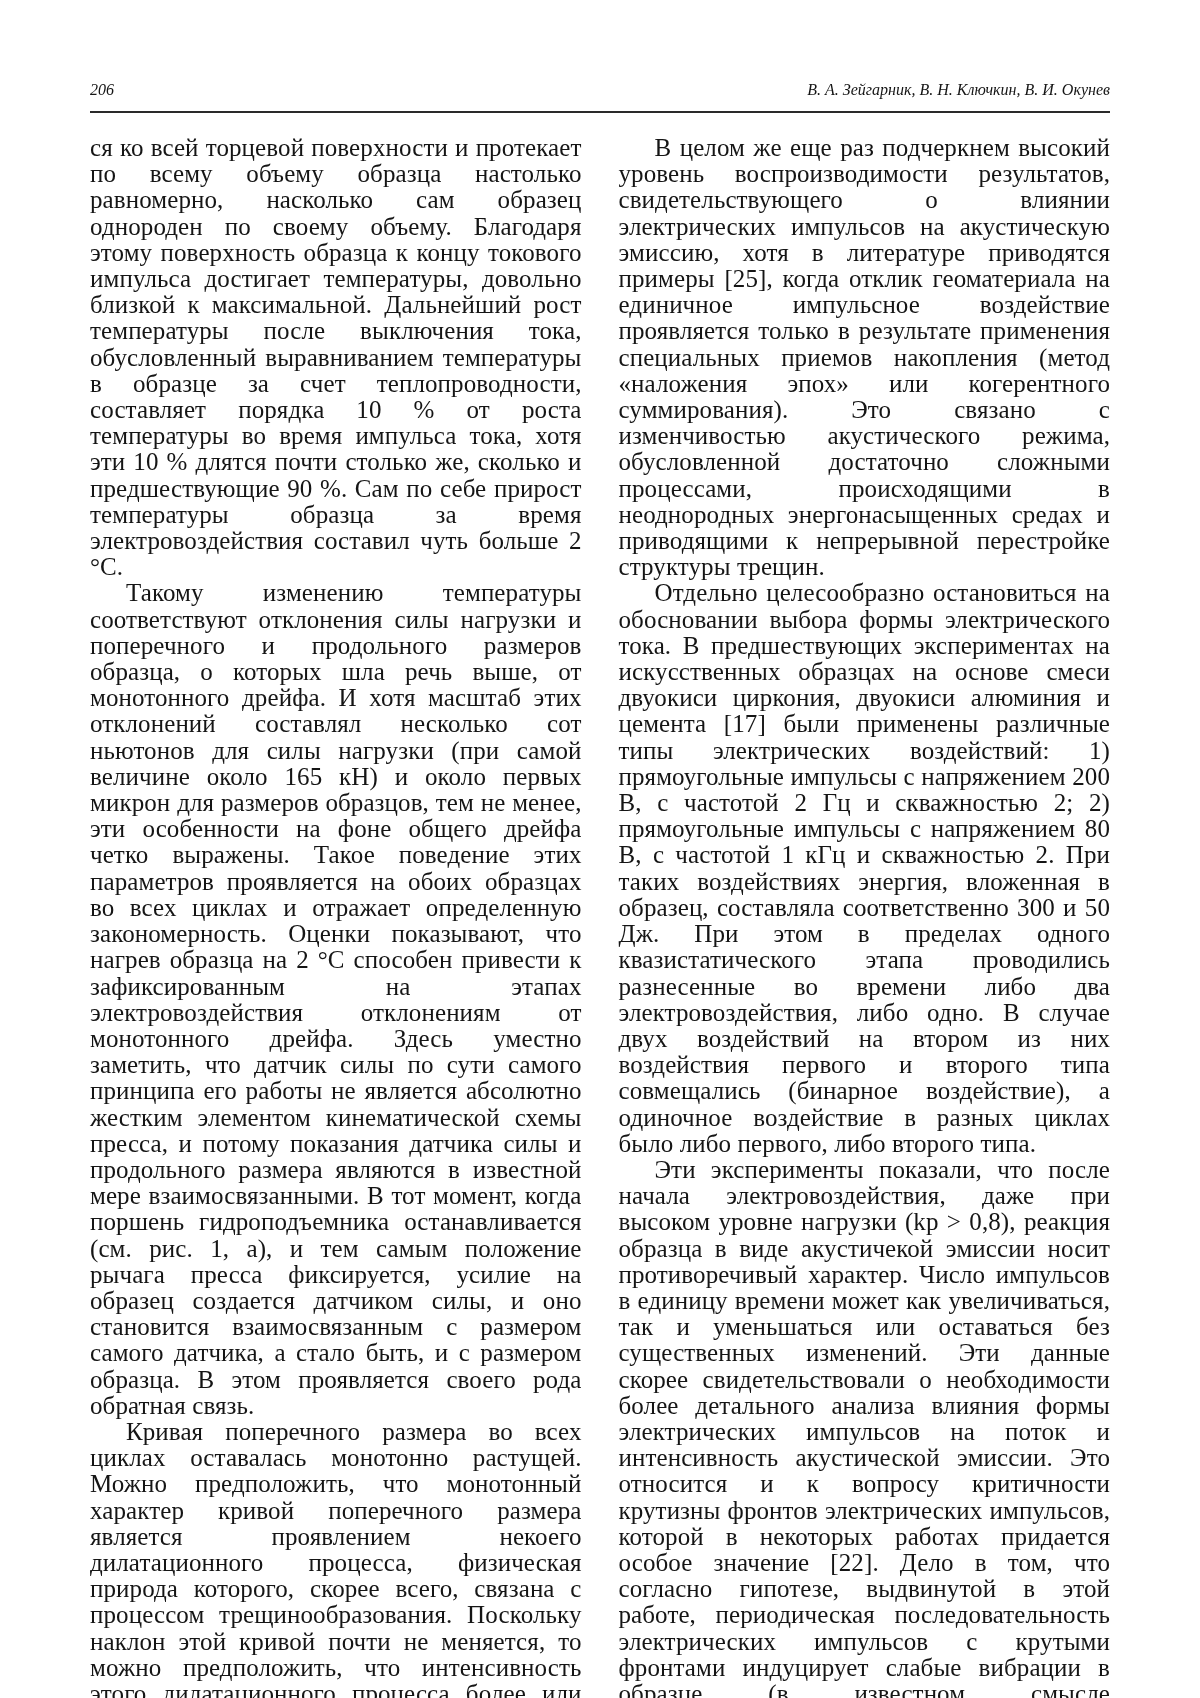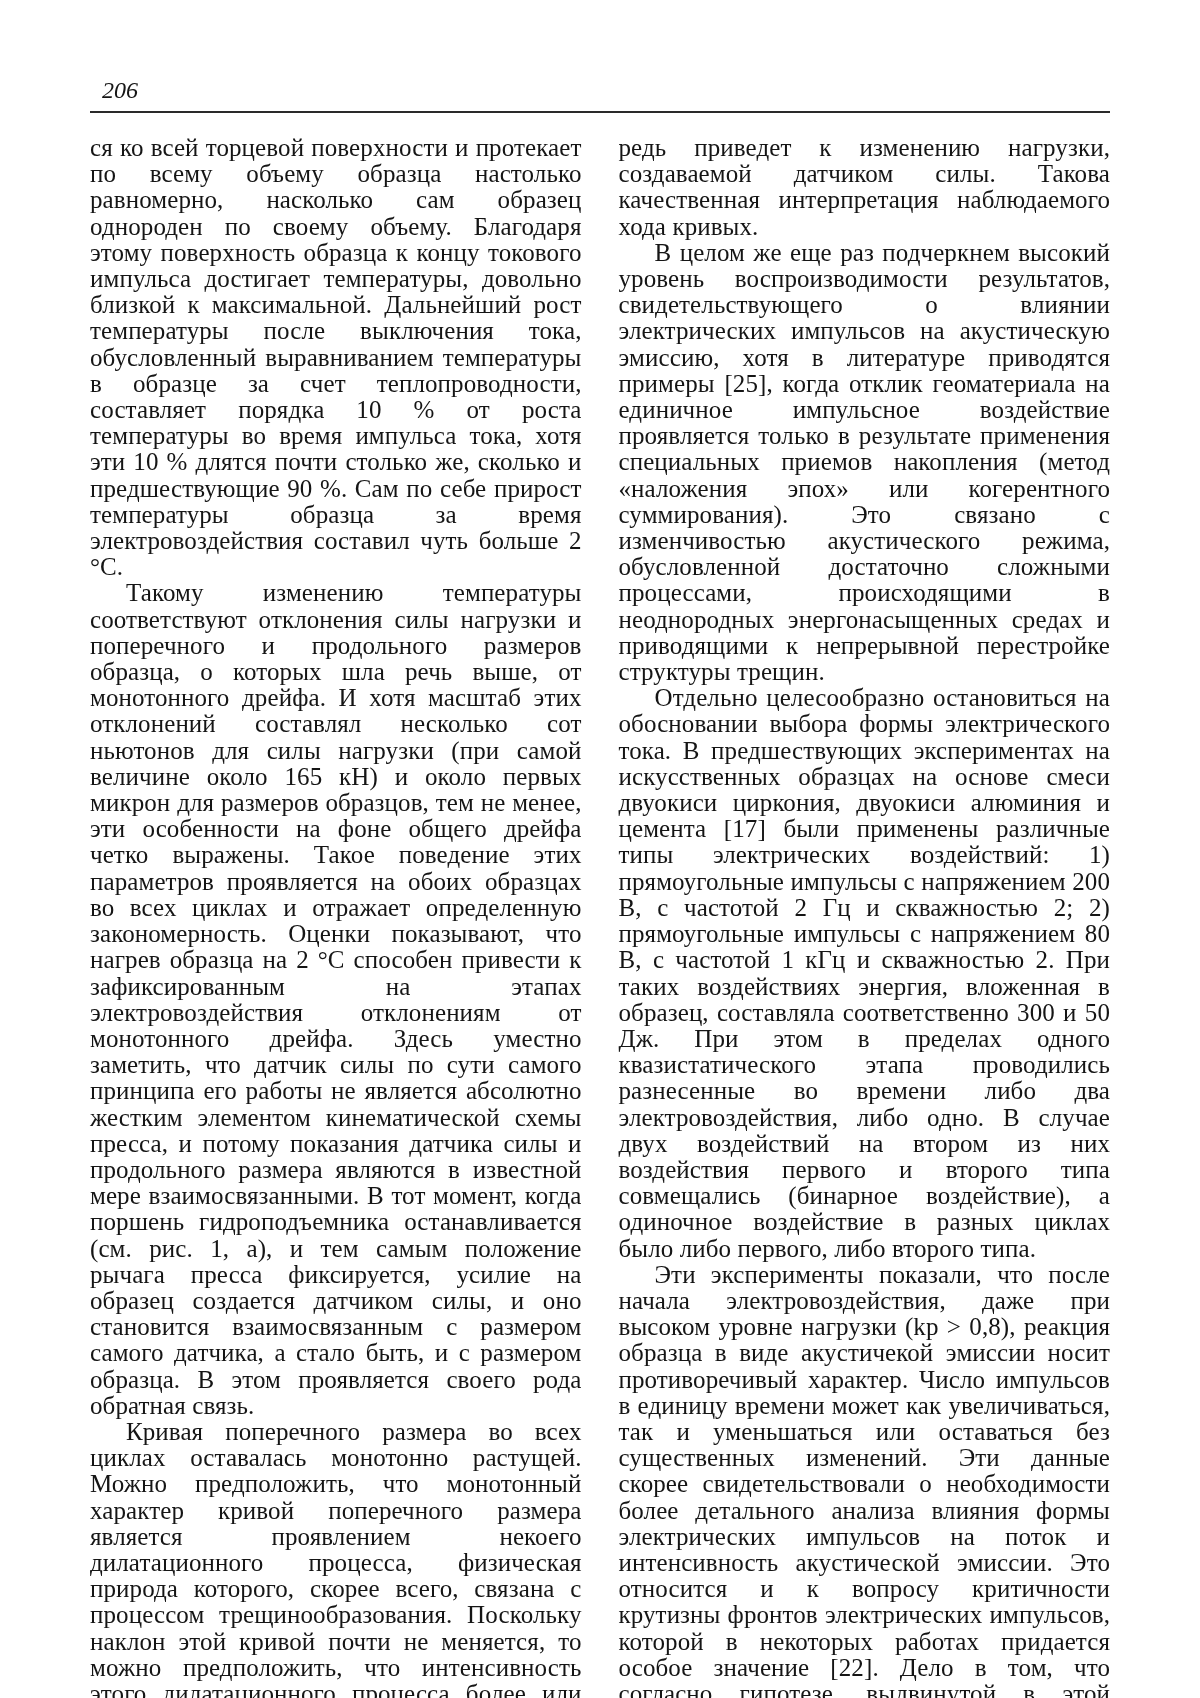--- a/index.html
+++ b/index.html
@@ -17,23 +17,22 @@
     padding: 78px 90px 0 90px;
     font-family: "Liberation Serif", "DejaVu Serif", serif;
     color: #151515;
     overflow: hidden;
   }
   .running-head {
     display: flex;
     justify-content: space-between;
     align-items: baseline;
     font-style: italic;
-    font-size: 24px;
+    font-size: 16px;
     line-height: 24px;
-    margin-left: 12px;
   }
   .head-rule {
     border: none;
     border-top: 2px solid #2a2a2a;
     margin: 9px 0 0 0;
   }
   .columns {
     display: flex;
     gap: 37px;
     margin-top: 22px;
@@ -52,34 +51,34 @@
     text-indent: 36px;
   }
 </style>
 </head>
 <body>
 
 <div class="page">
 
   <div class="running-head">
     <span>206</span>
+    <span>В. А. Зейгарник, В. Н. Ключкин, В. И. Окунев</span>
   </div>
 
   <hr class="head-rule">
 
   <div class="columns">
 
     <div class="col">
       <p>ся ко всей торцевой поверхности и протекает по всему объему образца настолько равномерно, насколько сам образец однороден по своему объему. Благодаря этому поверхность образца к концу токового импульса достигает температуры, довольно близкой к максимальной. Дальнейший рост температуры после выключения тока, обусловленный выравниванием температуры в образце за счет теплопроводности, составляет порядка 10 % от роста температуры во время импульса тока, хотя эти 10 % длятся почти столько же, сколько и предшествующие 90 %. Сам по себе прирост температуры образца за время электровоздействия составил чуть больше 2 °С.</p>
       <p class="indent">Такому изменению температуры соответствуют отклонения силы нагрузки и поперечного и продольного размеров образца, о которых шла речь выше, от монотонного дрейфа. И хотя масштаб этих отклонений составлял несколько сот ньютонов для силы нагрузки (при самой величине около 165 кН) и около первых микрон для размеров образцов, тем не менее, эти особенности на фоне общего дрейфа четко выражены. Такое поведение этих параметров проявляется на обоих образцах во всех циклах и отражает определенную закономерность. Оценки показывают, что нагрев образца на 2 °С способен привести к зафиксированным на этапах электровоздействия отклонениям от монотонного дрейфа. Здесь уместно заметить, что датчик силы по сути самого принципа его работы не является абсолютно жестким элементом кинематической схемы пресса, и потому показания датчика силы и продольного размера являются в известной мере взаимосвязанными. В тот момент, когда поршень гидроподъемника останавливается (см. рис. 1, а), и тем самым положение рычага пресса фиксируется, усилие на образец создается датчиком силы, и оно становится взаимосвязанным с размером самого датчика, а стало быть, и с размером образца. В этом проявляется своего рода обратная связь.</p>
       <p class="indent">Кривая поперечного размера во всех циклах оставалась монотонно растущей. Можно предположить, что монотонный характер кривой поперечного размера является проявлением некоего дилатационного процесса, физическая природа которого, скорее всего, связана с процессом трещинообразования. Поскольку наклон этой кривой почти не меняется, то можно предположить, что интенсивность этого дилатационного процесса более или менее стабильна.</p>
     </div>
 
     <div class="col">
-      <p>редь приведет к изменению нагрузки, создаваемой датчиком силы. Такова качественная интерпретация наблюдаемого хода кривых.</p>
       <p class="indent">В целом же еще раз подчеркнем высокий уровень воспроизводимости результатов, свидетельствующего о влиянии электрических импульсов на акустическую эмиссию, хотя в литературе приводятся примеры [25], когда отклик геоматериала на единичное импульсное воздействие проявляется только в результате применения специальных приемов накопления (метод «наложения эпох» или когерентного суммирования). Это связано с изменчивостью акустического режима, обусловленной достаточно сложными процессами, происходящими в неоднородных энергонасыщенных средах и приводящими к непрерывной перестройке структуры трещин.</p>
       <p class="indent">Отдельно целесообразно остановиться на обосновании выбора формы электрического тока. В предшествующих экспериментах на искусственных образцах на основе смеси двуокиси циркония, двуокиси алюминия и цемента [17] были применены различные типы электрических воздействий: 1) прямоугольные импульсы с напряжением 200 В, с частотой 2 Гц и скважностью 2; 2) прямоугольные импульсы с напряжением 80 В, с частотой 1 кГц и скважностью 2. При таких воздействиях энергия, вложенная в образец, составляла соответственно 300 и 50 Дж. При этом в пределах одного квазистатического этапа проводились разнесенные во времени либо два электровоздействия, либо одно. В случае двух воздействий на втором из них воздействия первого и второго типа совмещались (бинарное воздействие), а одиночное воздействие в разных циклах было либо первого, либо второго типа.</p>
       <p class="indent">Эти эксперименты показали, что после начала электровоздействия, даже при высоком уровне нагрузки (kр &gt; 0,8), реакция образца в виде акустичекой эмиссии носит противоречивый характер. Число импульсов в единицу времени может как увеличиваться, так и уменьшаться или оставаться без существенных изменений. Эти данные скорее свидетельствовали о необходимости более детального анализа влияния формы электрических импульсов на поток и интенсивность акустической эмиссии. Это относится и к вопросу критичности крутизны фронтов электрических импульсов, которой в некоторых работах придается особое значение [22]. Дело в том, что согласно гипотезе, выдвинутой в этой работе, периодическая последовательность электрических импульсов с крутыми фронтами индуцирует слабые вибрации в образце (в известном смысле электросейсмический эффект), которые, в свою очередь, оказывают триггерное воздействие на рост отдельных микротрещин и их группирование и слияние.</p>
     </div>
 
   </div>
 
 </div>
 
 </body></html>

